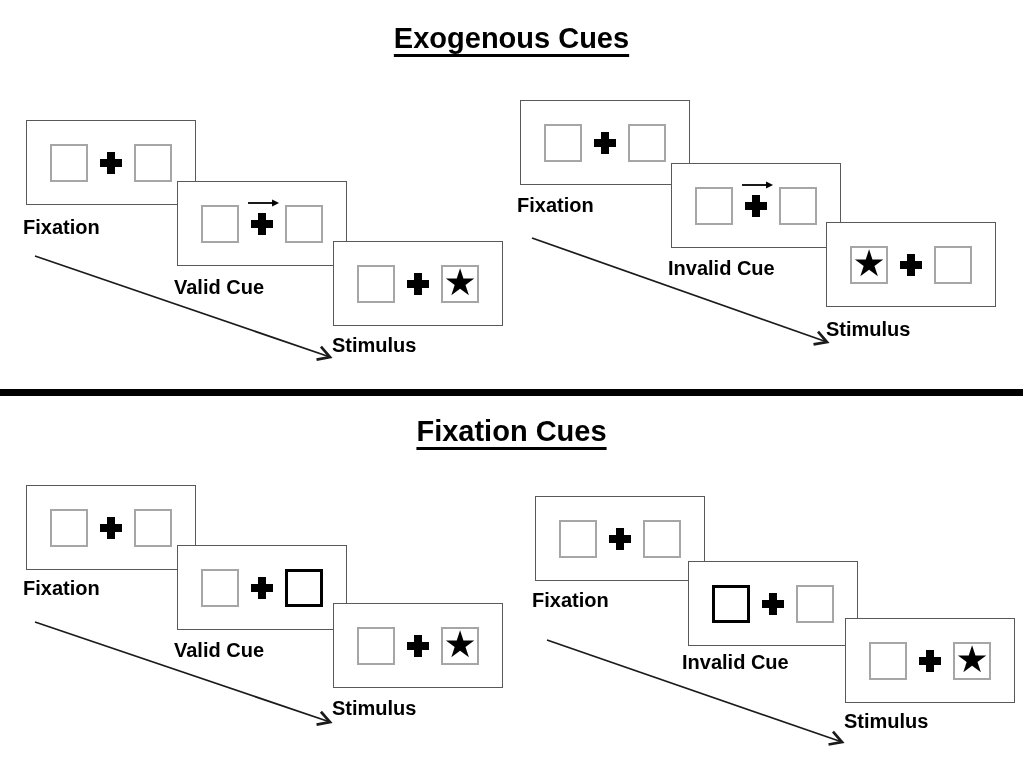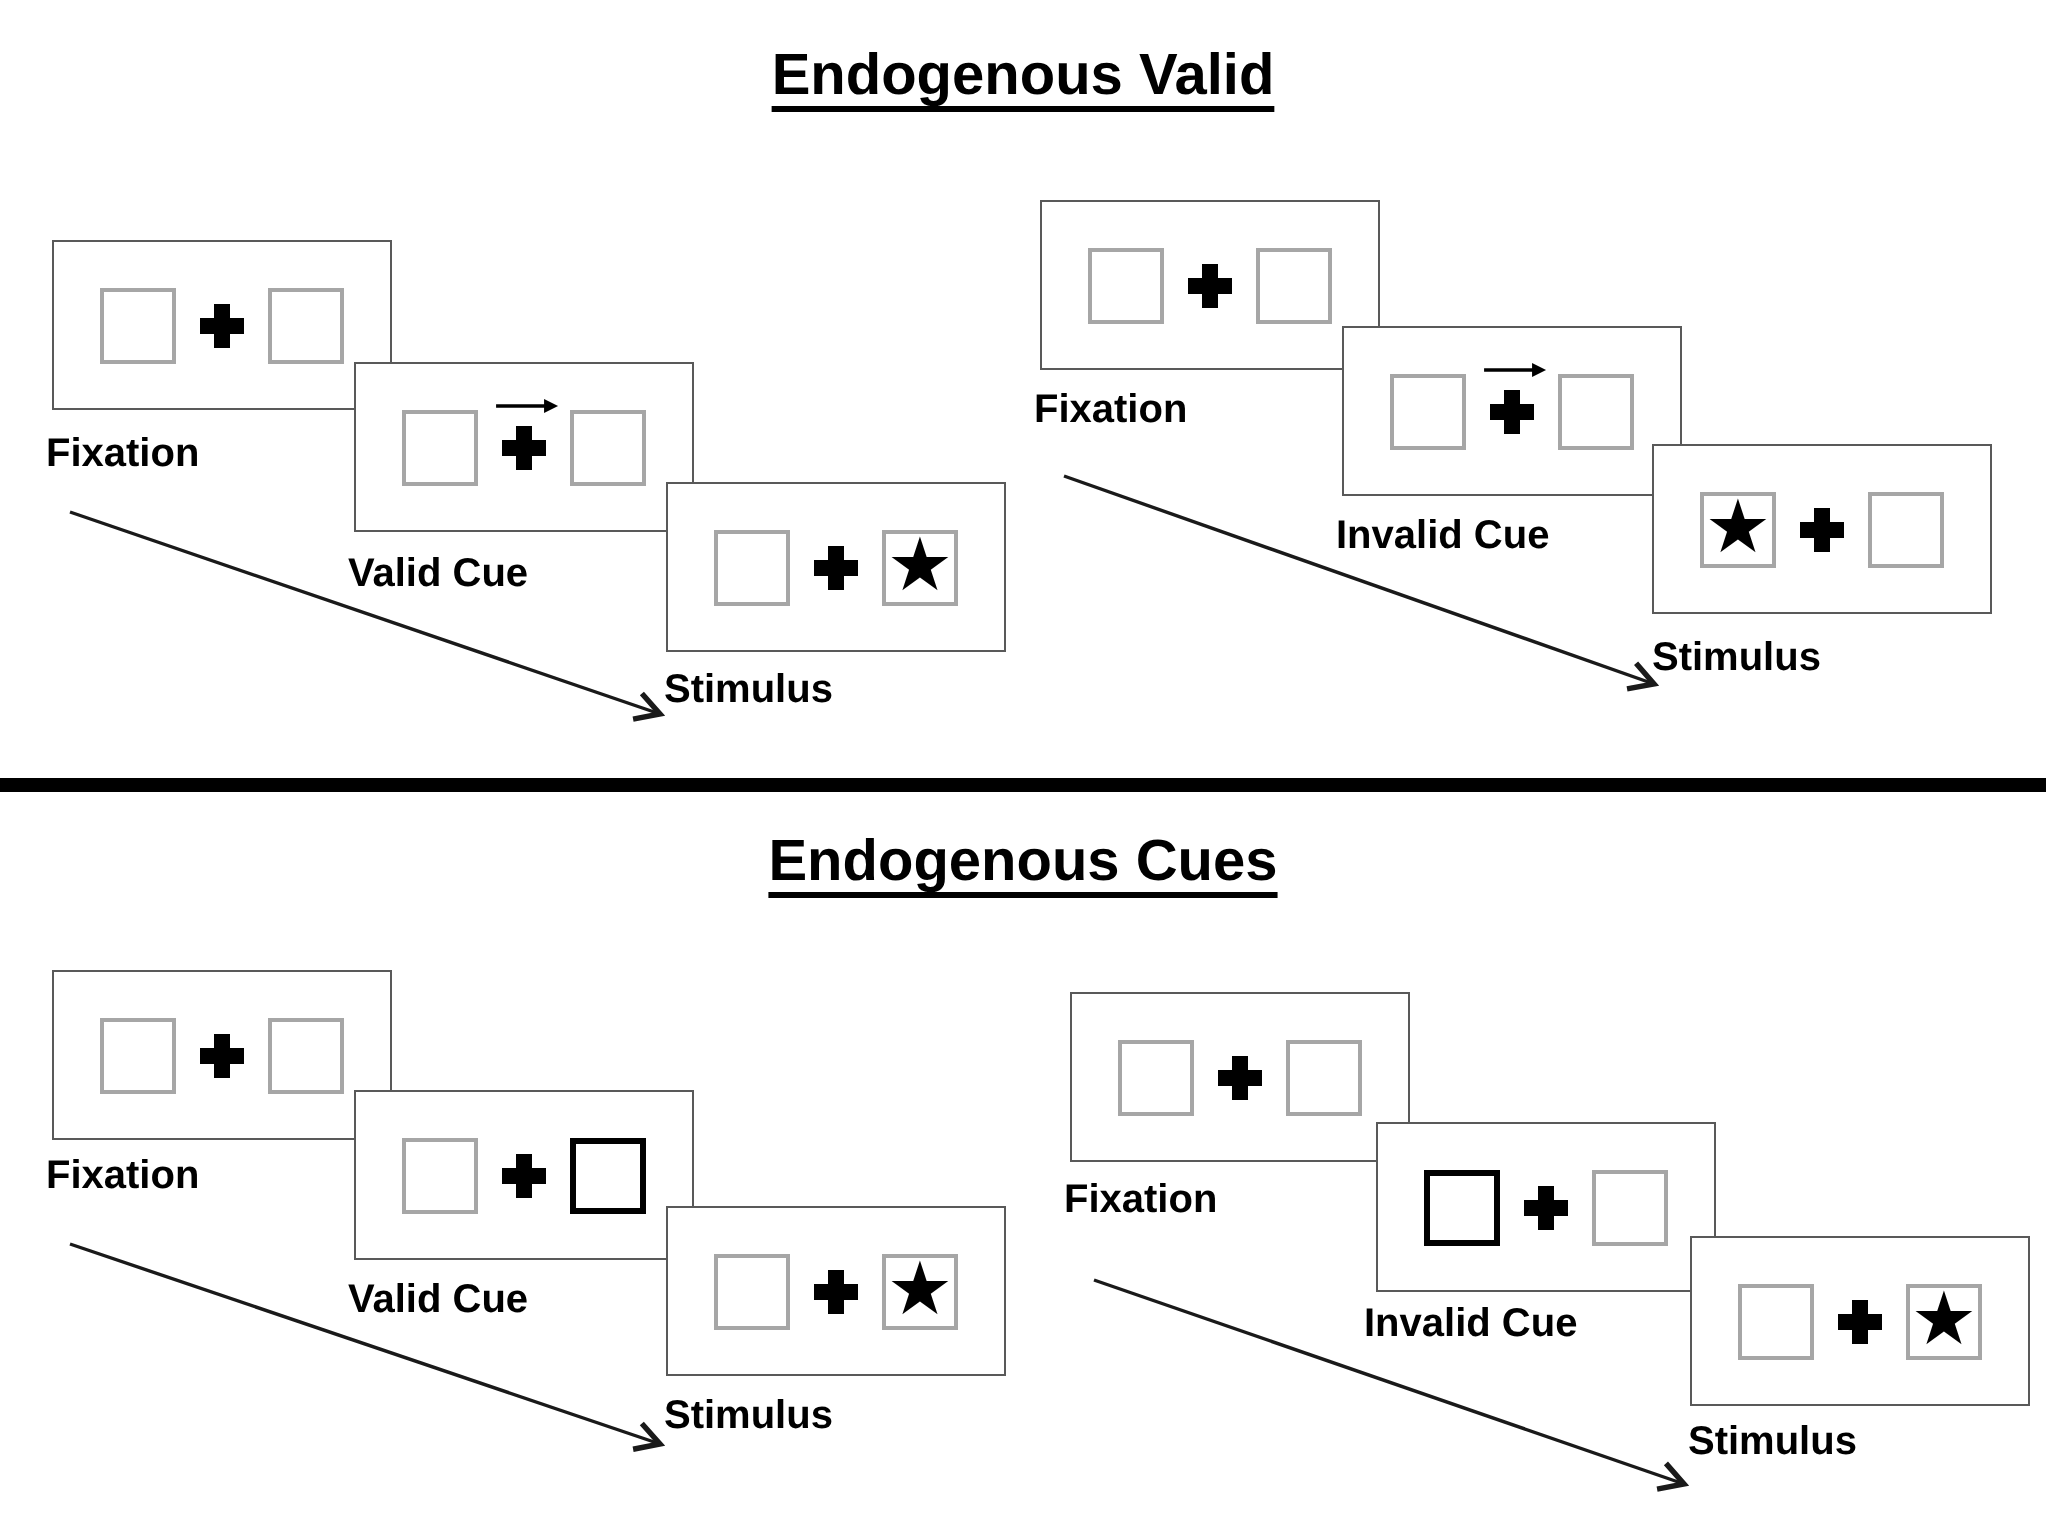--- a/index.html
+++ b/index.html
@@ -46,21 +46,21 @@
     <marker id="ah" markerWidth="12" markerHeight="12" refX="8" refY="5" orient="auto">
       <path d="M1,1 L8,5 L1,9" fill="none" stroke="#1a1a1a" stroke-width="1.6"></path>
     </marker>
   </defs>
   <line x1="35" y1="256" x2="330" y2="357" stroke="#1a1a1a" stroke-width="1.7" marker-end="url(#ah)"></line>
   <line x1="532" y1="238" x2="827" y2="342" stroke="#1a1a1a" stroke-width="1.7" marker-end="url(#ah)"></line>
   <line x1="35" y1="622" x2="330" y2="722" stroke="#1a1a1a" stroke-width="1.7" marker-end="url(#ah)"></line>
   <line x1="547" y1="640" x2="842" y2="742" stroke="#1a1a1a" stroke-width="1.7" marker-end="url(#ah)"></line>
 </svg>
 
-<div class="section-title" style="top:22px">Endogenous Valid</div>
+<div class="section-title" style="top:22px">Exogenous Cues</div>
 
 <div class="card z1" style="left:26px;top:120px">
   <div class="sq"></div>
   <div class="plus-wrap">
       <div class="plus"></div>
     </div>
   <div class="sq"></div>
 </div>
 <div class="frame-label" style="left:23px;top:216px">Fixation</div>
 
@@ -116,21 +116,21 @@
     </div>
   <div class="plus-wrap">
       <div class="plus"></div>
     </div>
   <div class="sq"></div>
 </div>
 <div class="frame-label" style="left:826px;top:318px">Stimulus</div>
 
 <div class="divider"></div>
 
-<div class="section-title" style="top:415px">Endogenous Cues</div>
+<div class="section-title" style="top:415px">Fixation Cues</div>
 
 <div class="card z1" style="left:26px;top:485px">
   <div class="sq"></div>
   <div class="plus-wrap">
       <div class="plus"></div>
     </div>
   <div class="sq"></div>
 </div>
 <div class="frame-label" style="left:23px;top:577px">Fixation</div>
 

